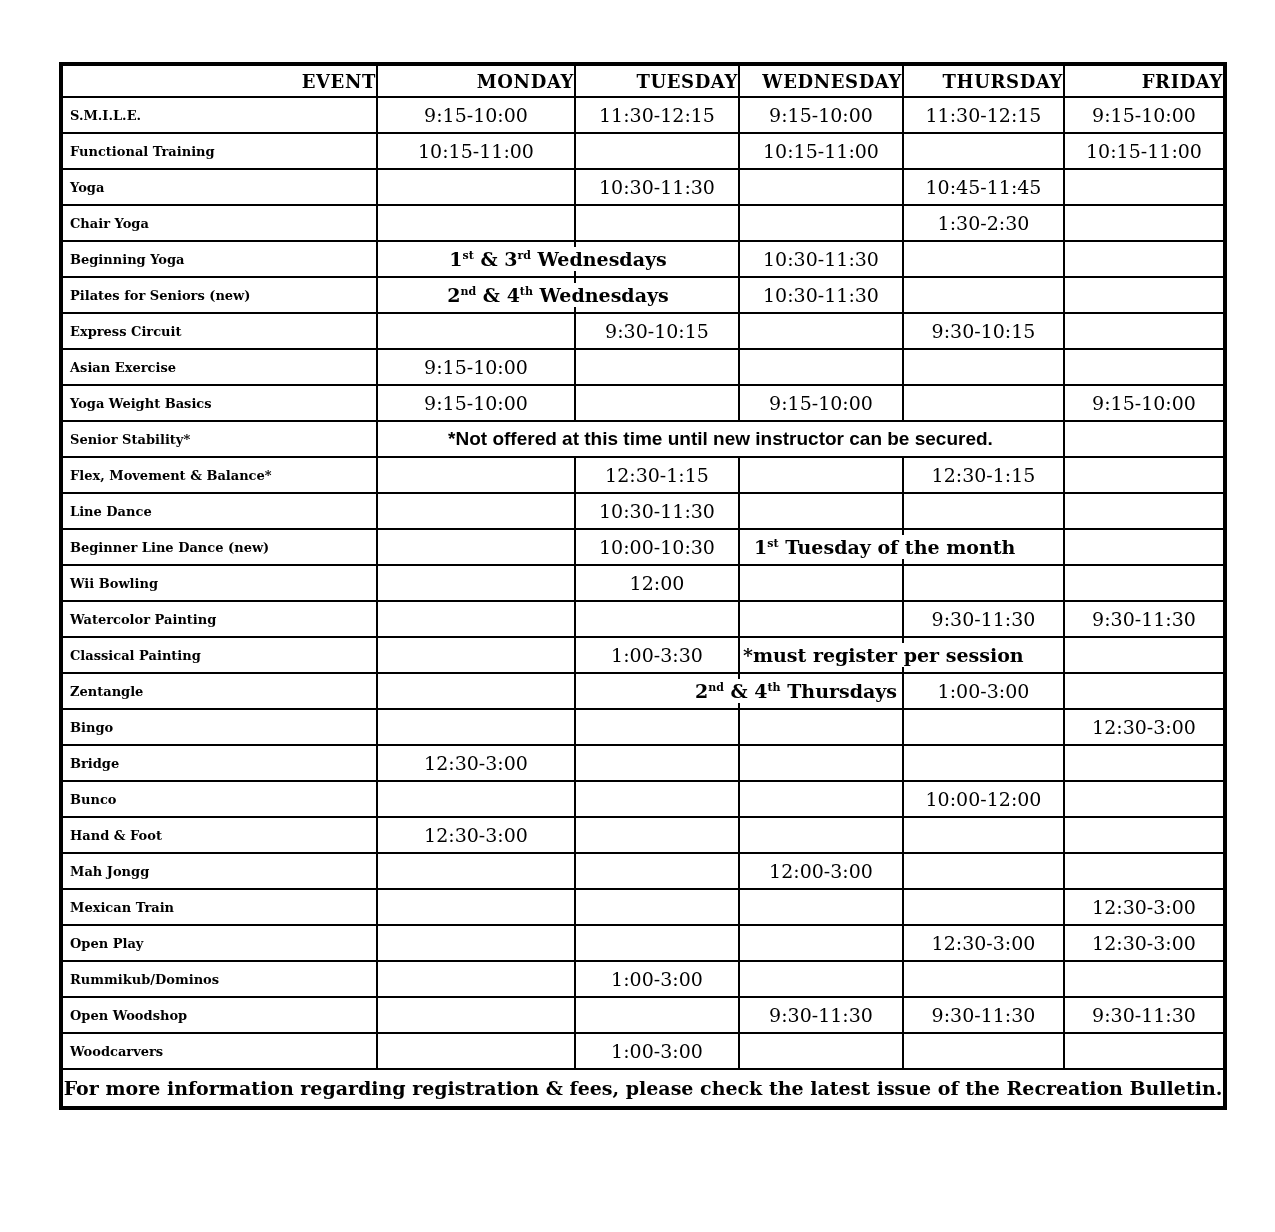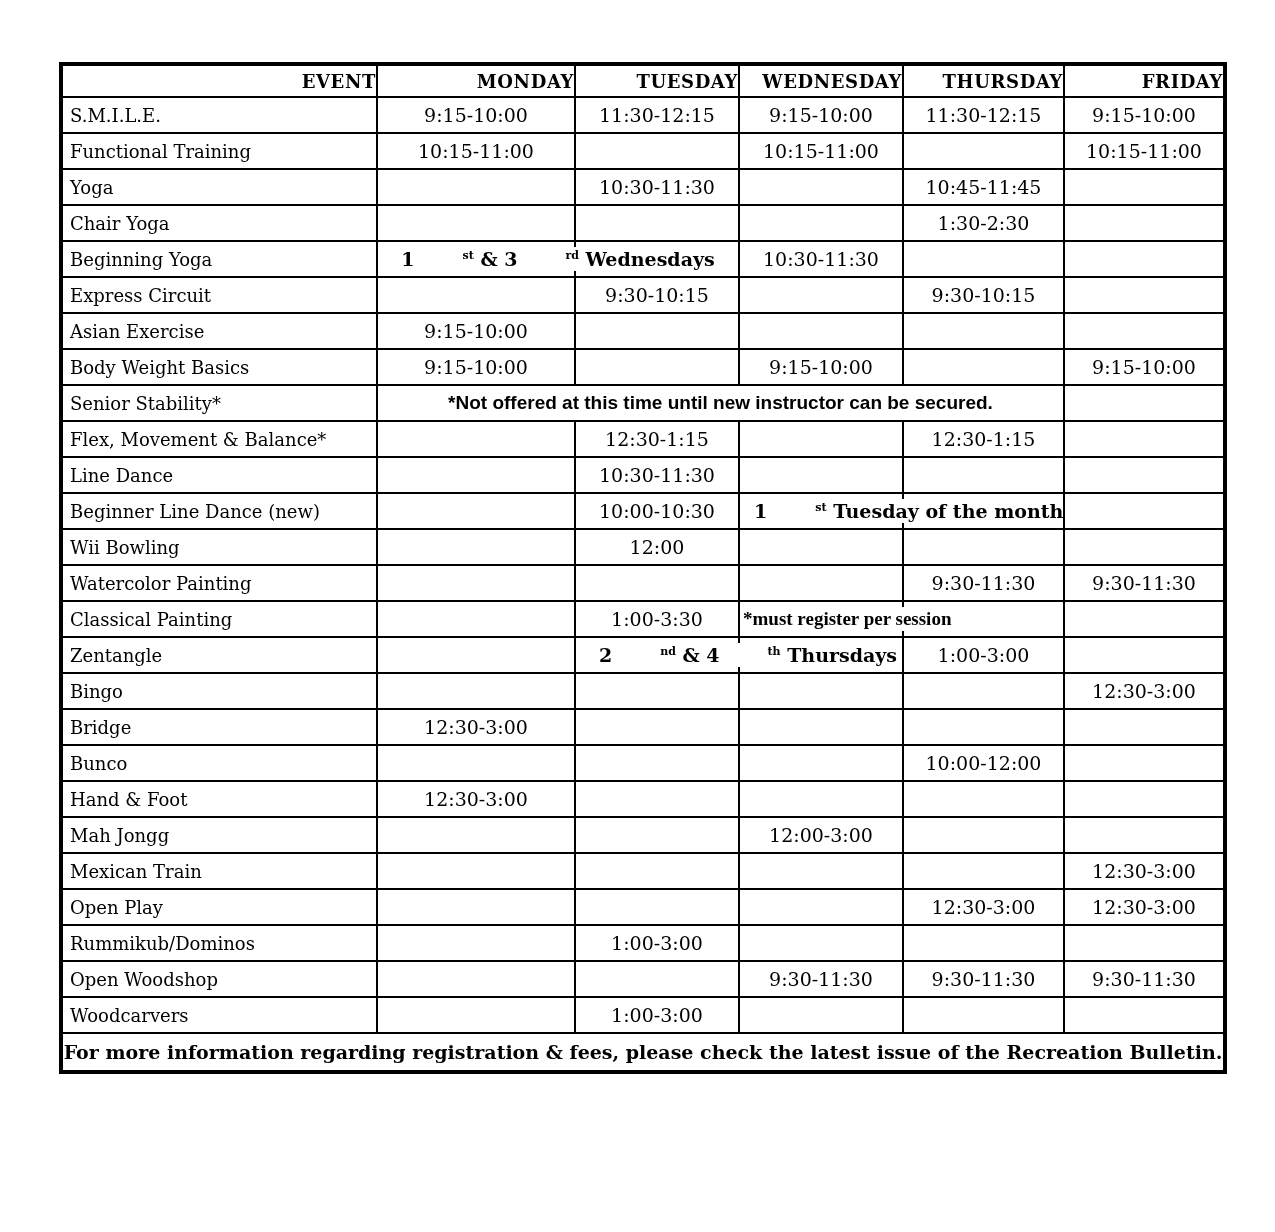--- a/index.html
+++ b/index.html
@@ -33,22 +33,22 @@
     height: 30px;
     font-size: 18px;
     font-weight: bold;
     letter-spacing: 0.6px;
     text-align: right;
   }
   .schedule tbody th.event {
     height: 34px;
     text-align: left;
     padding-left: 7px;
-    font-size: 18px;
-    font-weight: normal;
+    font-size: 13px;
+    font-weight: bold;
   }
   .schedule tbody td {
     height: 34px;
     font-size: 19px;
     text-align: center;
     font-weight: normal;
   }
   .schedule tbody td.bold {
     font-weight: bold;
   }
@@ -69,21 +69,20 @@
   .schedule tfoot td {
     height: 36px;
     font-size: 19px;
     font-weight: bold;
     text-align: center;
   }
   .schedule sup {
     font-size: 0.58em;
     line-height: 0;
     vertical-align: super;
-    margin-left: 48px;
   }
 </style>
 </head>
 <body>
 
 <div class="page">
   <table class="schedule">
     <colgroup>
       <col style="width:316px">
       <col style="width:198px">
@@ -136,37 +135,44 @@
           <td class="time"></td>
         </tr>
         <tr>
           <th class="event">Beginning Yoga</th>
           <td class="bold" colspan="2" style="background-image: linear-gradient(rgb(0, 0, 0), rgb(0, 0, 0)), linear-gradient(rgb(0, 0, 0), rgb(0, 0, 0)); background-position: 54.7% top, 54.7% bottom; background-size: 2px 5px; background-repeat: no-repeat;">1<sup>st</sup> &amp; 3<sup>rd</sup>  Wednesdays</td>
           <td class="time">10:30-11:30</td>
           <td class="time"></td>
           <td class="time"></td>
         </tr>
         <tr>
+          <th class="event">Pilates for Seniors (new)</th>
+          <td class="bold" colspan="2" style="background-image: linear-gradient(rgb(0, 0, 0), rgb(0, 0, 0)), linear-gradient(rgb(0, 0, 0), rgb(0, 0, 0)); background-position: 54.7% top, 54.7% bottom; background-size: 2px 5px; background-repeat: no-repeat;">2<sup>nd</sup> &amp; 4<sup>th</sup> Wednesdays</td>
+          <td class="time">10:30-11:30</td>
+          <td class="time"></td>
+          <td class="time"></td>
+        </tr>
+        <tr>
           <th class="event">Express Circuit</th>
           <td class="time"></td>
           <td class="time">9:30-10:15</td>
           <td class="time"></td>
           <td class="time">9:30-10:15</td>
           <td class="time"></td>
         </tr>
         <tr>
           <th class="event">Asian Exercise</th>
           <td class="time">9:15-10:00</td>
           <td class="time"></td>
           <td class="time"></td>
           <td class="time"></td>
           <td class="time"></td>
         </tr>
         <tr>
-          <th class="event">Body Weight Basics</th>
+          <th class="event">Yoga Weight Basics</th>
           <td class="time">9:15-10:00</td>
           <td class="time"></td>
           <td class="time">9:15-10:00</td>
           <td class="time"></td>
           <td class="time">9:15-10:00</td>
         </tr>
         <tr>
           <th class="event">Senior Stability*</th>
           <td class="sans" colspan="4">*Not offered at this time until new instructor can be secured.</td>
           <td class="time"></td>
@@ -207,21 +213,21 @@
           <td class="time"></td>
           <td class="time"></td>
           <td class="time"></td>
           <td class="time">9:30-11:30</td>
           <td class="time">9:30-11:30</td>
         </tr>
         <tr>
           <th class="event">Classical Painting</th>
           <td class="time"></td>
           <td class="time">1:00-3:30</td>
-          <td class="bold left" colspan="2" style="background-image: linear-gradient(rgb(0, 0, 0), rgb(0, 0, 0)), linear-gradient(rgb(0, 0, 0), rgb(0, 0, 0)); background-position: 50.46% top, 50.46% bottom; background-size: 2px 5px; background-repeat: no-repeat; font-family: Liberation Serif, serif;">*must register per session</td>
+          <td class="bold left" colspan="2" style="background-image: linear-gradient(rgb(0, 0, 0), rgb(0, 0, 0)), linear-gradient(rgb(0, 0, 0), rgb(0, 0, 0)); background-position: 50.46% top, 50.46% bottom; background-size: 2px 5px; background-repeat: no-repeat;">*must register per session</td>
           <td class="time"></td>
         </tr>
         <tr>
           <th class="event">Zentangle</th>
           <td class="time"></td>
           <td class="bold right" colspan="2" style="background-image: linear-gradient(rgb(0, 0, 0), rgb(0, 0, 0)), linear-gradient(rgb(0, 0, 0), rgb(0, 0, 0)); background-position: 50% top, 50% bottom; background-size: 2px 5px; background-repeat: no-repeat;">2<sup>nd</sup> &amp; 4<sup>th</sup> Thursdays</td>
           <td class="time">1:00-3:00</td>
           <td class="time"></td>
         </tr>
         <tr>

